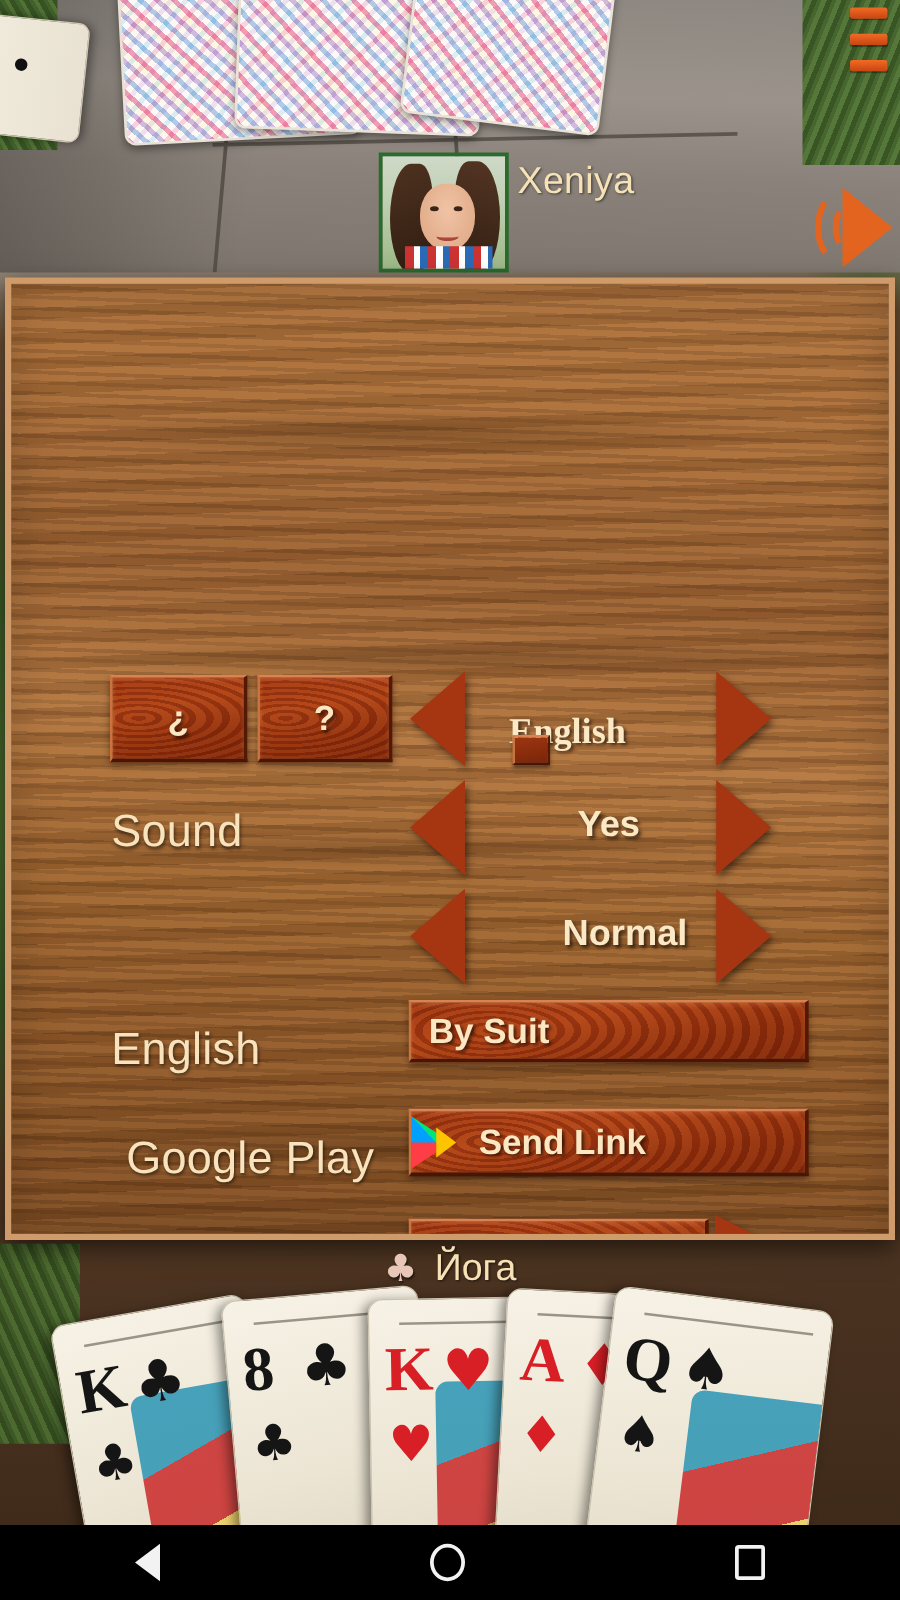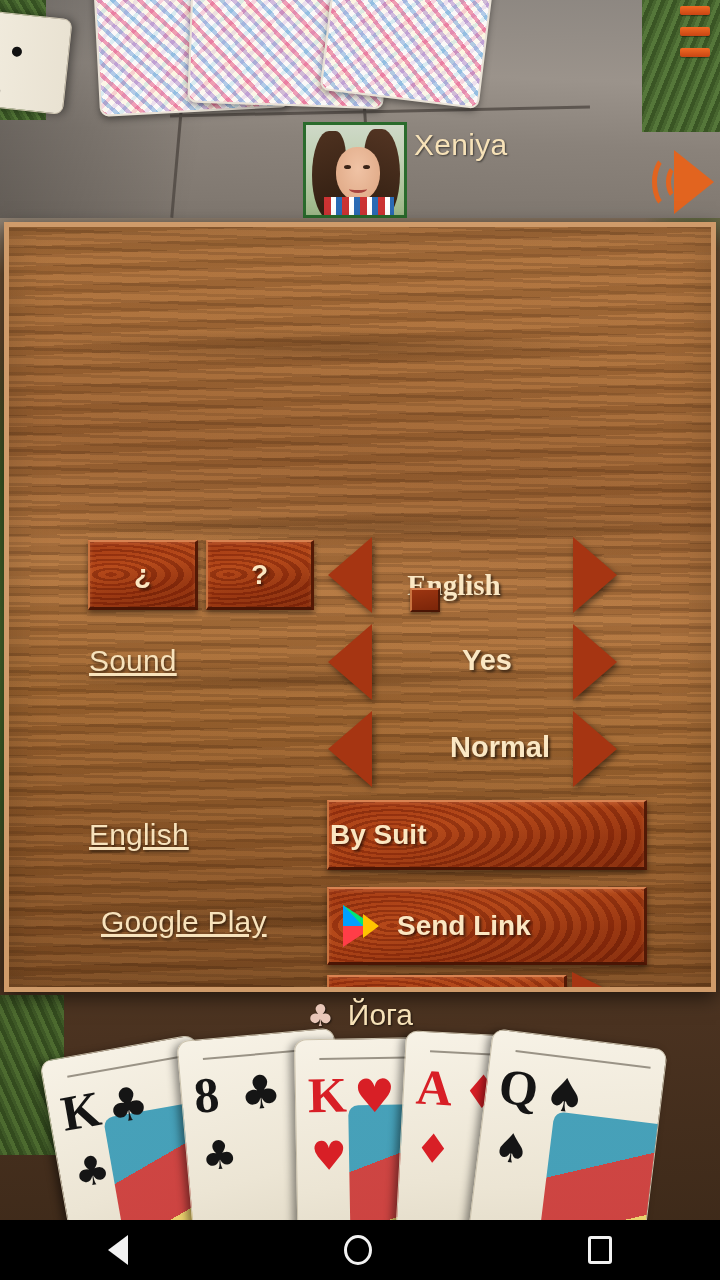--- a/index.html
+++ b/index.html
@@ -168,24 +168,23 @@
     border-bottom:3px solid #4a1504;
     border-right:3px solid #531905;
     box-shadow: 0 3px 6px rgba(0,0,0,.45), inset 0 2px 4px rgba(255,180,130,.22);
     display:flex; align-items:center;
     color:#fbe7c2; font-weight:bold; font-size:28px;
     text-shadow: 2px 2px 3px rgba(0,0,0,.6);
   }
 
   .row-label {
     position:absolute;
-    font-size:30px; color:#f8e3bc;
+    font-size:36px; color:#f8e3bc;
     text-shadow: 1px 2px 3px rgba(0,0,0,.55);
     letter-spacing:.2px;
-    text-decoration:underline;
   }
   .row-value {
     position:absolute;
     font-size:29px; font-weight:bold; color:#fbe8c4;
     text-shadow: 2px 2px 3px rgba(0,0,0,.6);
     text-align:center;
   }
 
   
   .arrow {
@@ -219,25 +218,25 @@
   #snd-value { left:393px; top:417px; width:170px; }
 
   
   #lbl-anim { left:80px; top:504px; }
   #anim-arrow-l { left:319px; top:484px; }
   #anim-arrow-r { left:564px; top:484px; }
   #anim-value { left:406px; top:504px; width:170px; }
 
   
   #lbl-layout { left:80px; top:591px; }
-  #btn-layout { left:318px; top:573px; width:320px; height:70px; padding-left:1px; }
+  #btn-layout { left:318px; top:573px; width:320px; height:50px; padding-left:14px; }
 
   
   #lbl-gplay { left:92px; top:678px; }
-  #btn-gplay { left:318px; top:660px; width:320px; height:78px; padding-left:14px; }
+  #btn-gplay { left:318px; top:660px; width:320px; height:54px; padding-left:0; }
   .gplay-icon { position:relative; width:40px; height:42px; margin-right:14px; flex:0 0 auto; }
   .gplay-icon span { position:absolute; left:0; top:0; width:0; height:0; }
   .gp-b { border-top:21px solid transparent; border-bottom:21px solid transparent; border-left:20px solid #00a0ff; }
   .gp-g { border-top:21px solid transparent; border-left:32px solid #00e676; transform:translate(0,0); }
   .gp-y { border-top:12px solid transparent; border-bottom:12px solid transparent; border-left:16px solid #ffc400; left:20px!important; top:9px!important; }
   .gp-r { border-bottom:21px solid transparent; border-left:32px solid #ff3d47; top:21px!important; }
   #btn-play { left:318px; top:748px; width:240px; height:70px; padding-left:14px; }
   #play-arrow-r { left:563px; top:745px; border-top:36px solid transparent;
                   border-bottom:36px solid transparent; border-left:72px solid #a63512; }
   .globe-icon {

